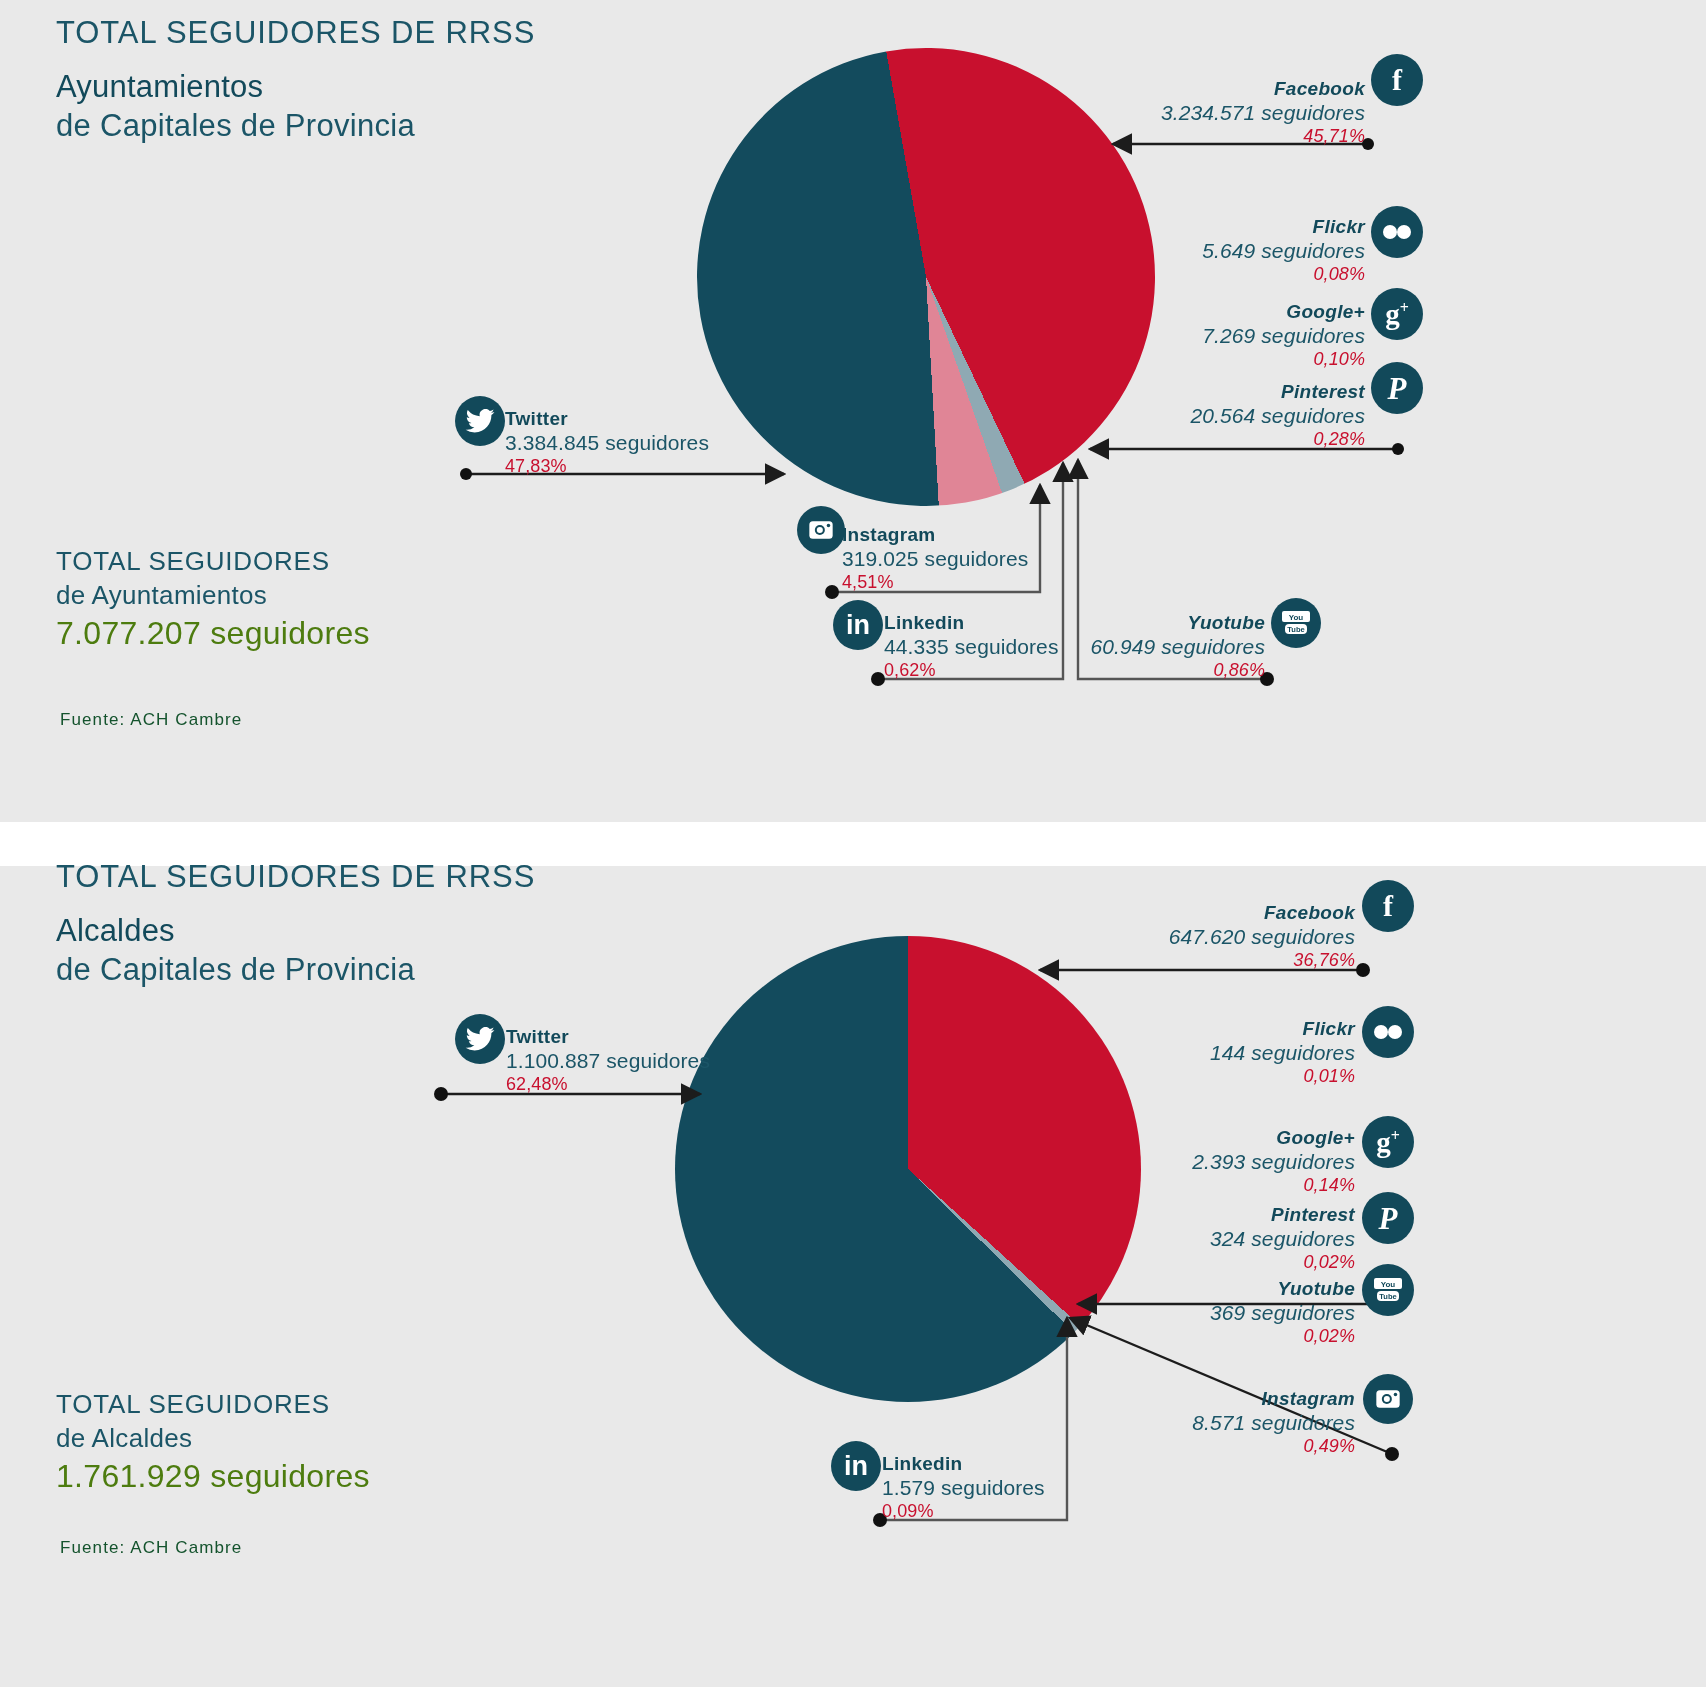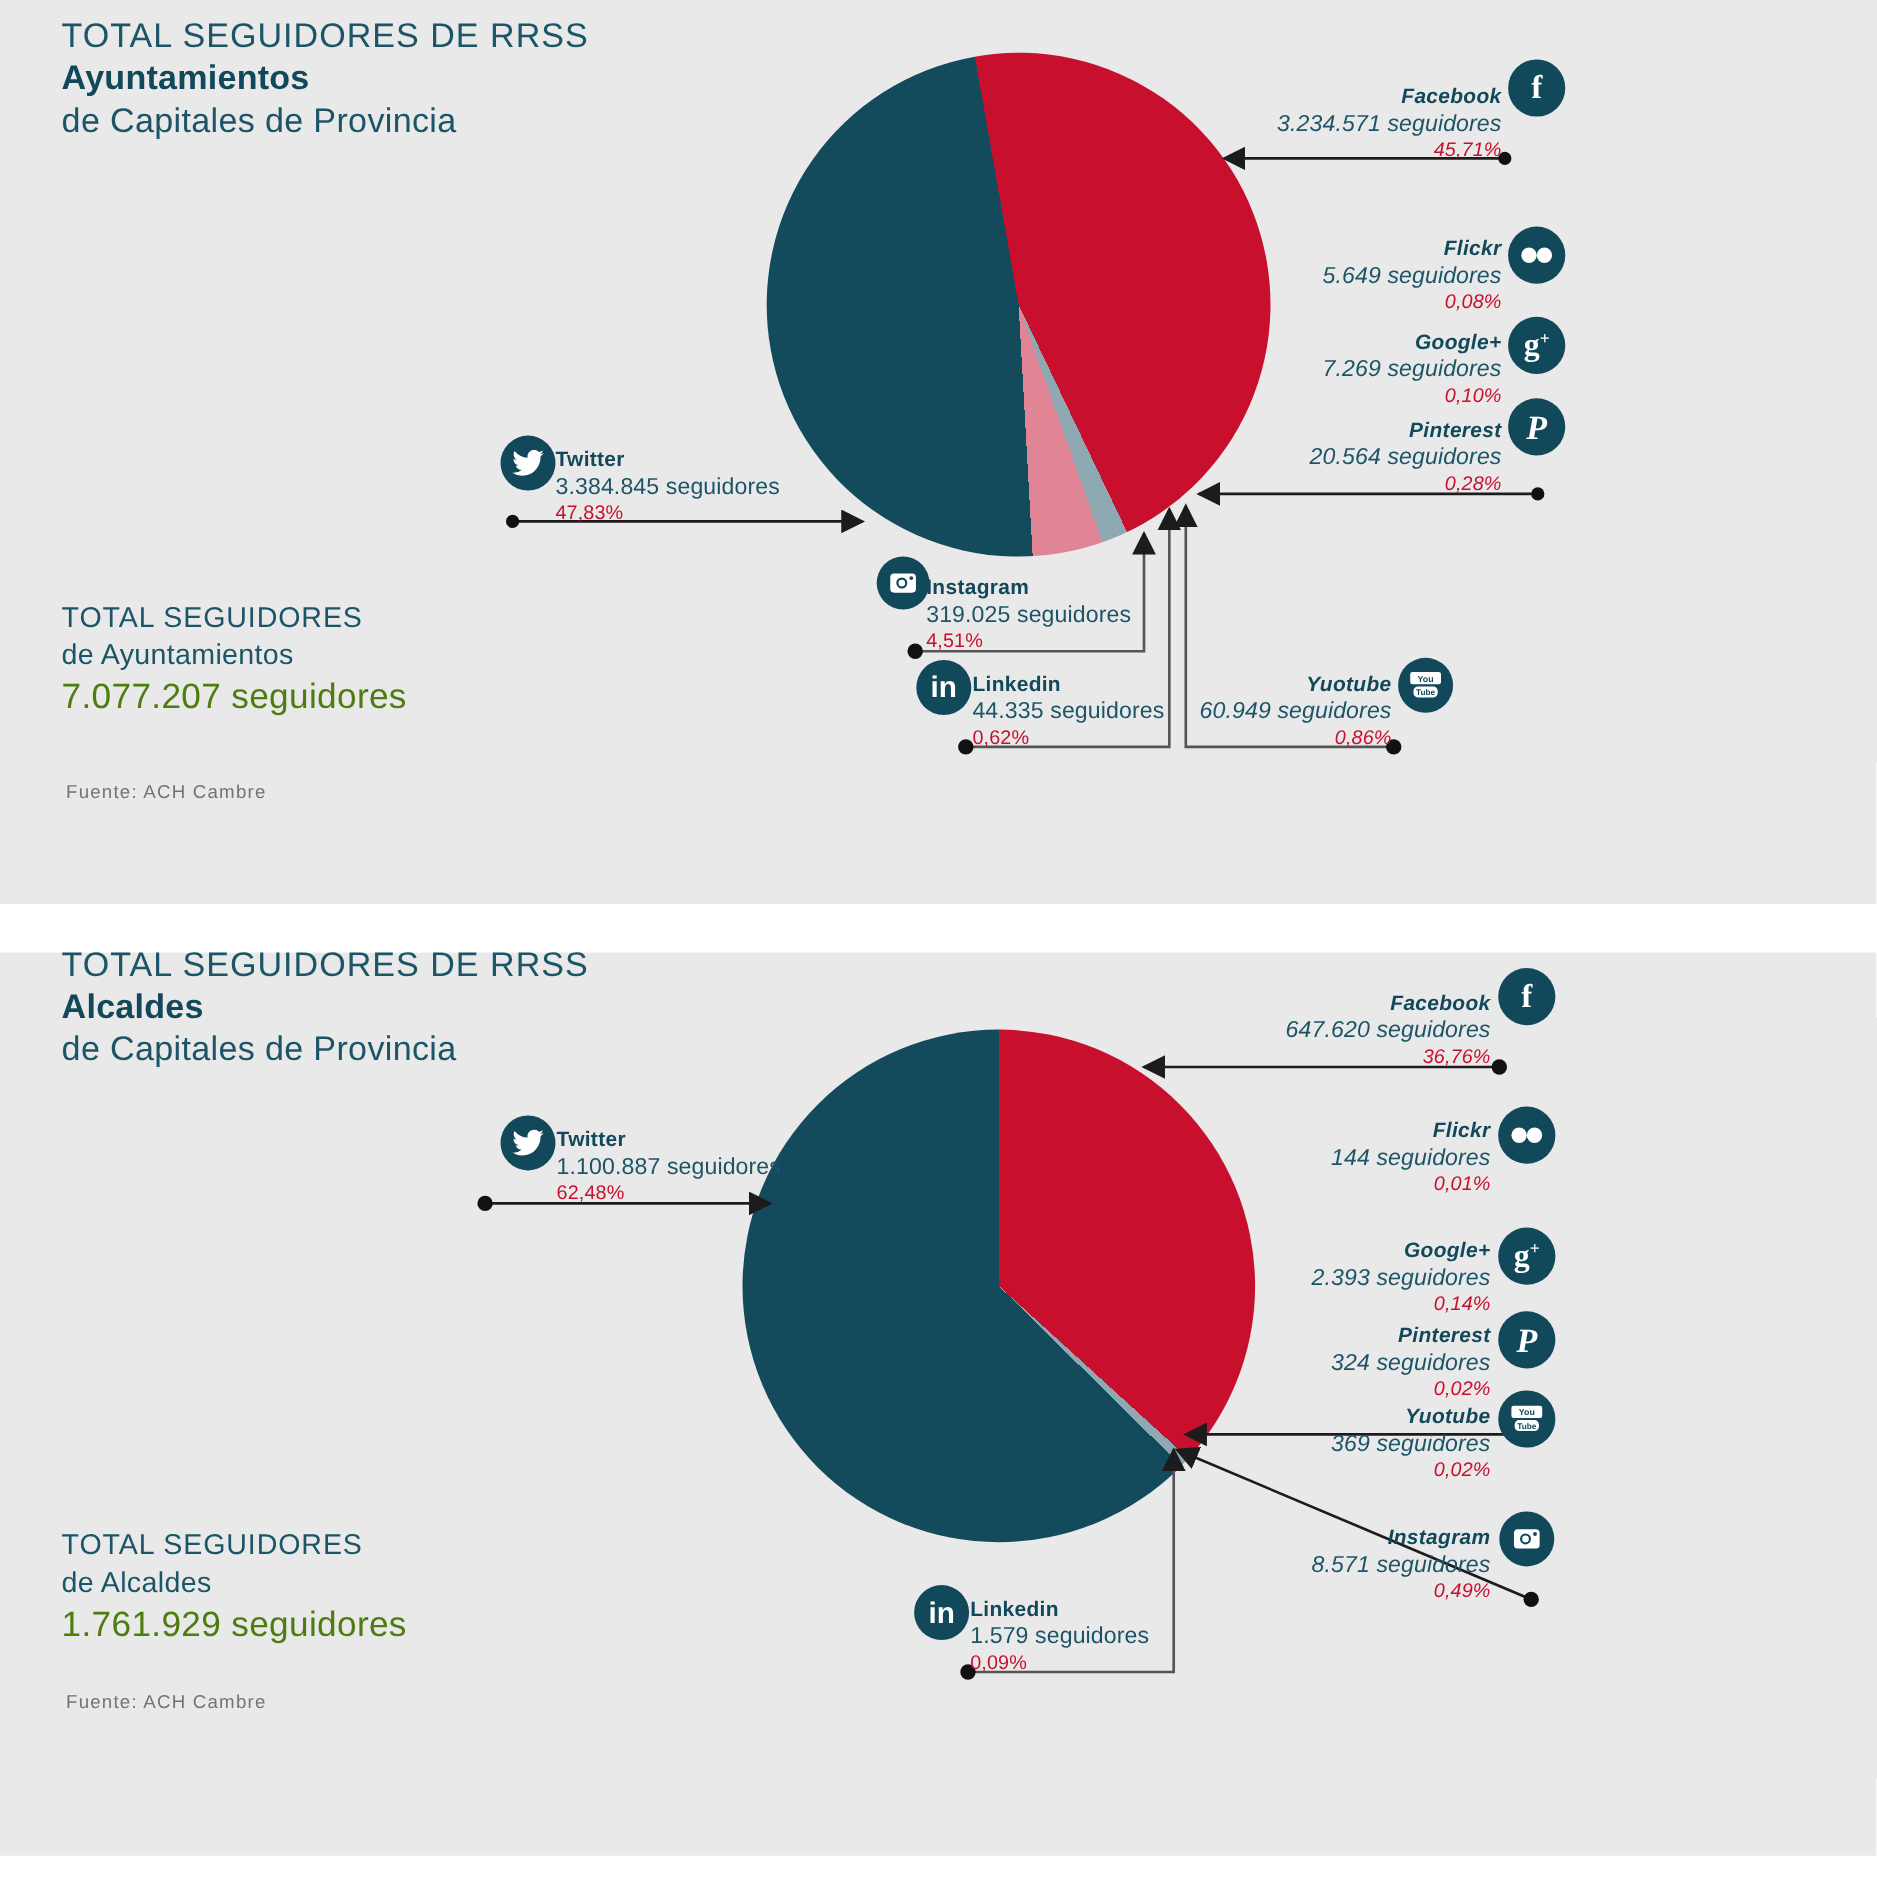--- a/index.html
+++ b/index.html
@@ -6,29 +6,29 @@
   body{width:1706px;height:1706px;font-family:"Liberation Sans",sans-serif;-webkit-font-smoothing:antialiased;}
   .stage{position:relative;width:1706px;height:1687px;overflow:hidden;background:#ffffff;}
 
   .panel{position:absolute;left:0;width:1706px;background:#e9e9e9;}
   #panel-1{top:0;height:822px;}
   #panel-2{top:866px;height:840px;}
 
   
   .head{position:absolute;left:56px;color:#124e5d;}
   .head .l1{font-size:31px;letter-spacing:.9px;font-weight:400;color:#1b5567;line-height:1.24;}
-  .head .l2{font-size:31px;font-weight:bold;color:#12495a;line-height:1.24;letter-spacing:.2px;}
+  .head .l2{font-size:31px;font-weight:normal;color:#12495a;line-height:1.24;letter-spacing:.2px;margin-top:16px;}
   .head .l3{font-size:31px;font-weight:400;color:#1b5567;line-height:1.24;letter-spacing:.3px;}
 
   .totalblk{position:absolute;left:56px;}
   .totalblk .t1{font-size:26px;color:#1b5567;letter-spacing:.8px;line-height:1.3;}
   .totalblk .t2{font-size:26px;color:#1b5567;letter-spacing:.3px;line-height:1.3;}
   .totalblk .t3{font-size:32px;color:#4d7c0f;letter-spacing:.3px;line-height:1.3;}
 
-  .fuente{position:absolute;left:60px;font-size:17px;color:#737373;letter-spacing:1.1px;}
+  .fuente{position:absolute;left:60px;font-size:17px;color:#14532d;letter-spacing:1.1px;}
 
   
   .pie-wrap{position:absolute;}
   .pie{position:absolute;border-radius:50%;}
 
   
   .callout{position:absolute;}
   .callout .name{font-weight:bold;color:#12495a;font-size:19px;letter-spacing:.3px;line-height:1.18;}
   .callout .num{color:#1b5567;font-size:21px;letter-spacing:.1px;line-height:1.2;}
   .callout .pct{color:#c8102e;font-size:18px;letter-spacing:.1px;line-height:1.2;}

